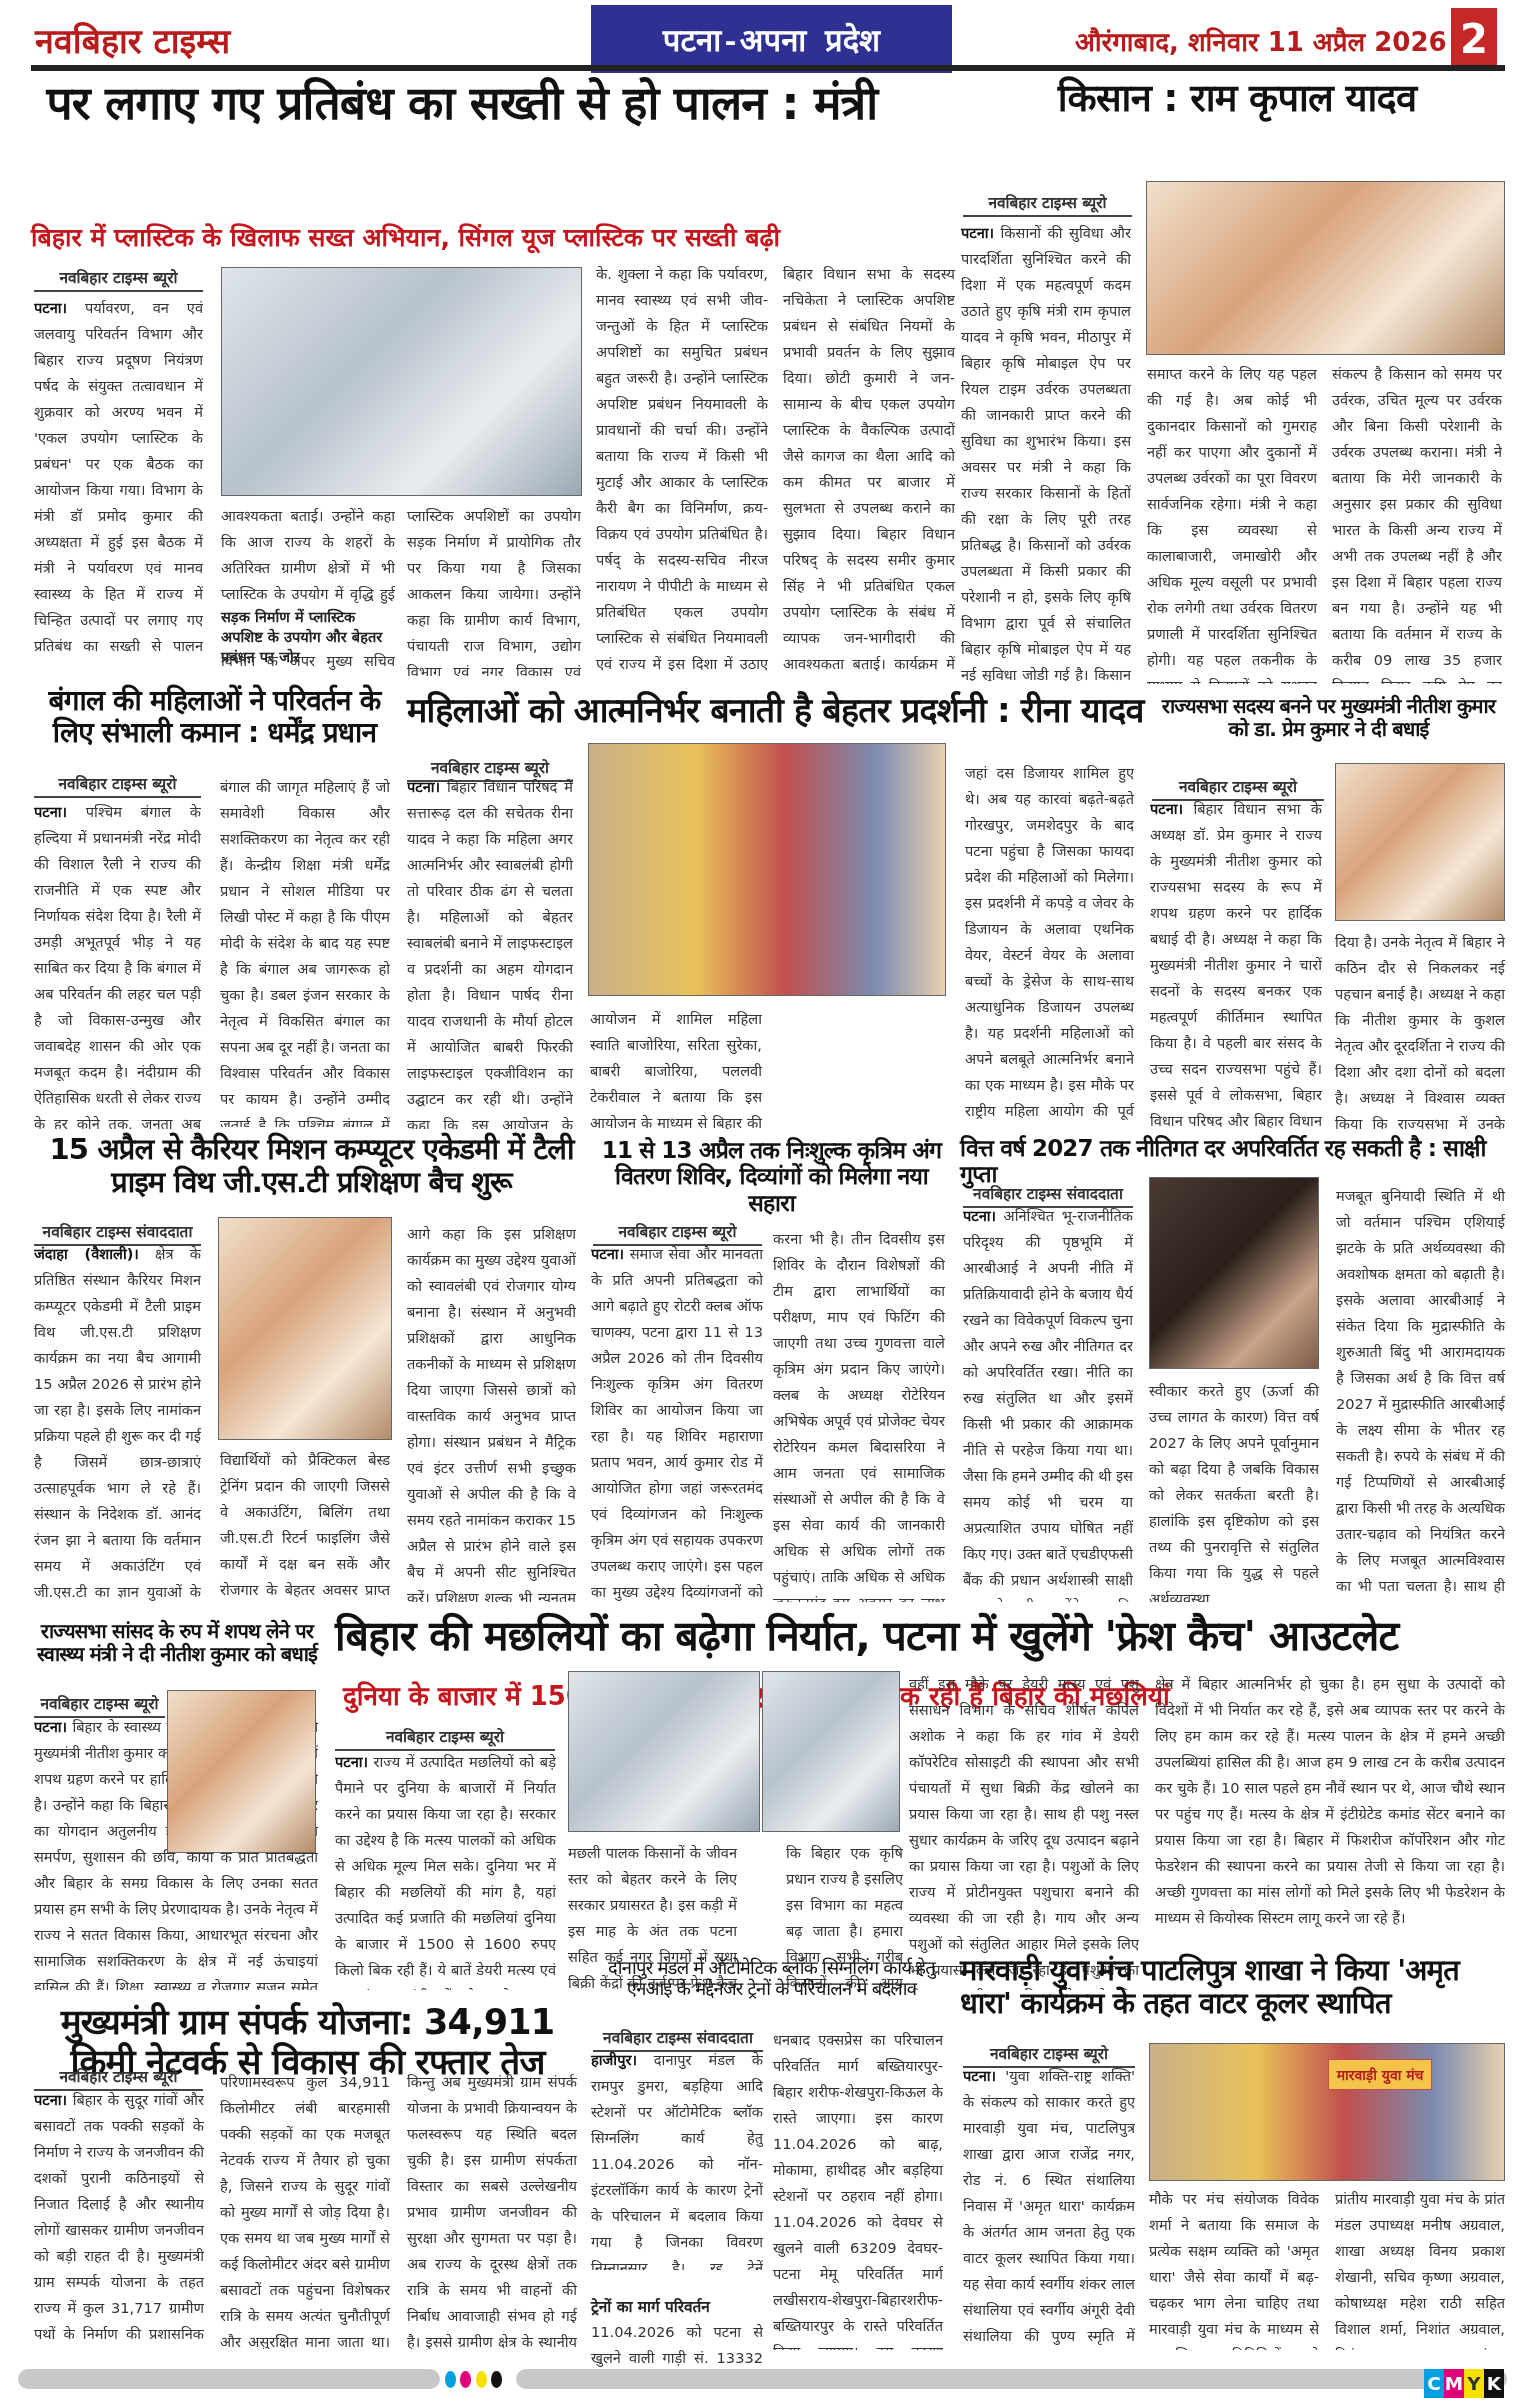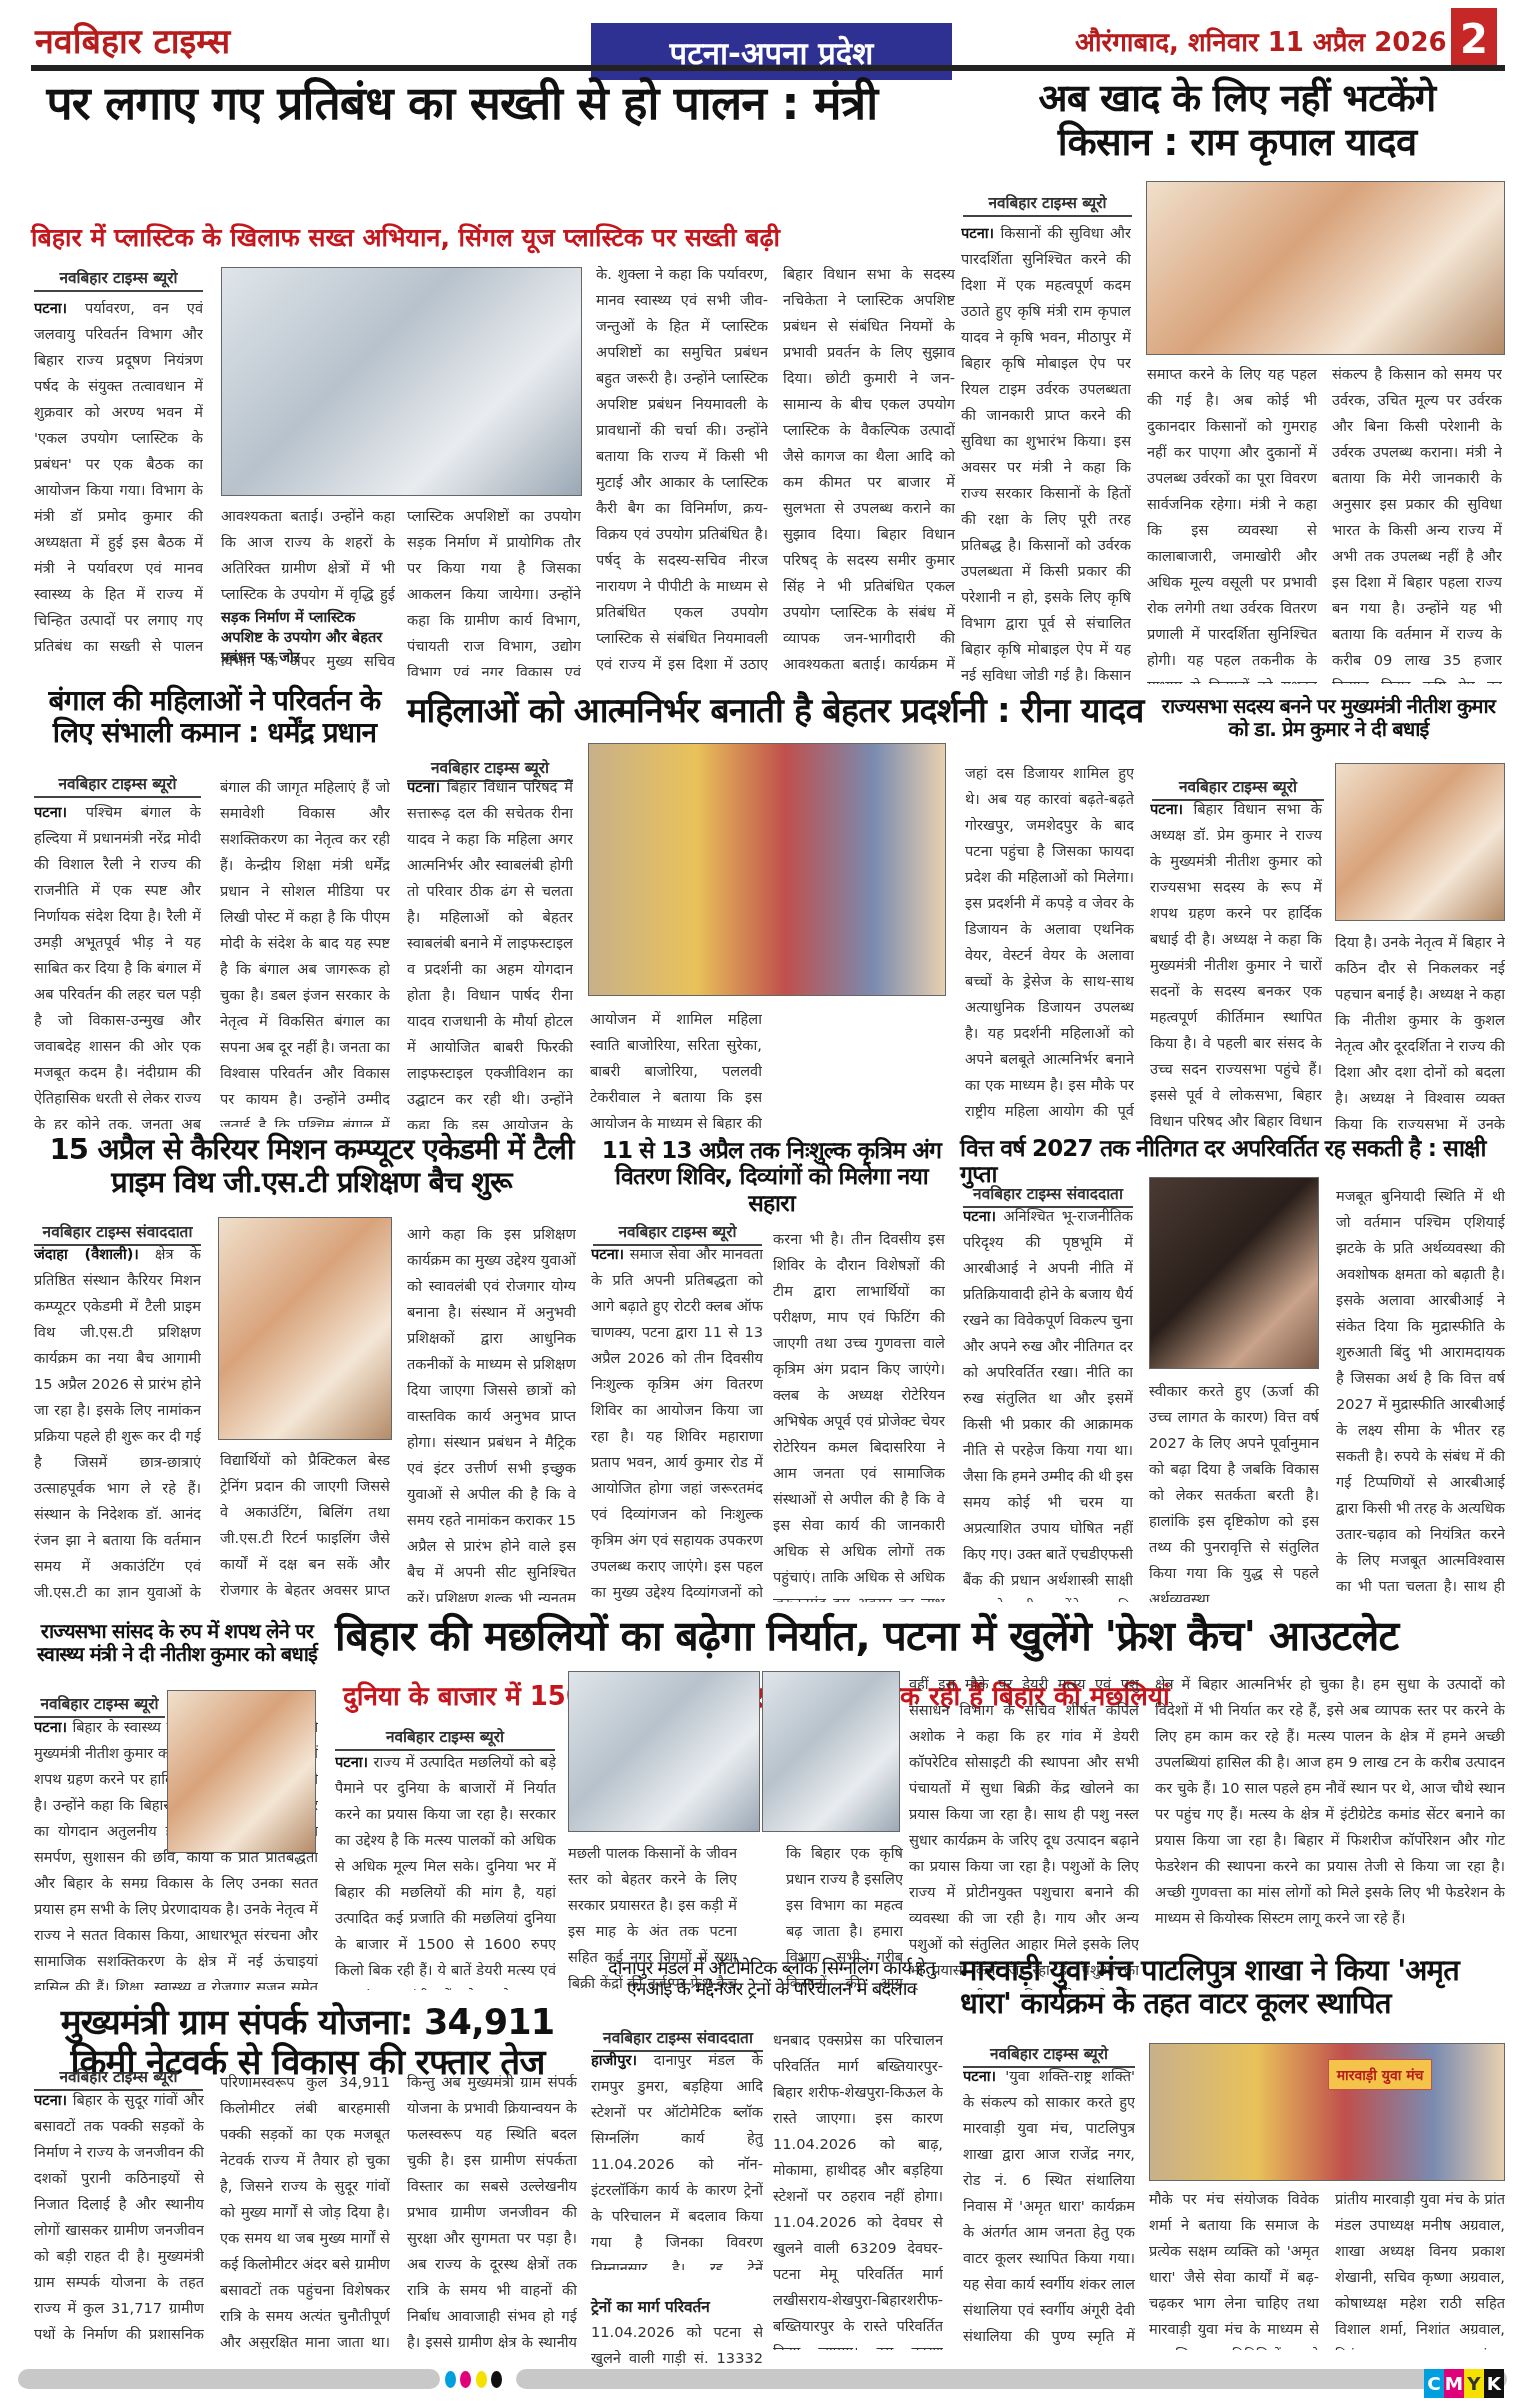--- a/index.html
+++ b/index.html
@@ -4,21 +4,21 @@
 <style>
   * { box-sizing: border-box; margin: 0; padding: 0; }
   body { width: 1536px; height: 2401px; background: #fff; font-family: "DejaVu Sans", sans-serif; color: #222; position: relative; overflow: hidden; }
   .abs { position: absolute; }
   .masthead-name { left: 35px; top: 17px; font-size: 34px; font-weight: bold; color: #b71c1c; }
   .section-box { left: 591px; top: 24.6px; width: 361px; height: 161px; background: #2e3192; color: #fff; font-size: 31px; font-weight: bold; display: flex; align-items: center; justify-content: center; }
   .section-box span { margin-top: -31px; }
   .dateline { left: 1075px; top: 23px; font-size: 26px; font-weight: bold; color: #b71c1c; }
   .page-no { left: 1451px; top: 7.7px; width: 46px; height: 63px; background: #c62828; color: #fff; font-size: 40px; font-weight: bold; text-align: center; line-height: 63px; }
   .masthead-rule { left: 31px; top: 65px; width: 1474px; height: 6.1px; background: #222; }
-  .section-box { top: 23px; height: 57px; }
+  .section-box { top: 5px; height: 68px; font-family: Liberation Mono, monospace; }
   .section-box span { margin-top: 0; }
 
   .headline { font-weight: bold; color: #111; line-height: 1.15; letter-spacing: -0.8px; font-family: "DejaVu Sans", sans-serif; }
   .subhead-red { font-weight: bold; color: #c4161c; line-height: 1.1; }
   .byline { font-size: 15.4px; font-weight: bold; color: #333; border-bottom: 2.3px solid #444; padding-bottom: 2.3px; text-align: center; }
   .body-text { font-size: 14.6px; line-height: 26px; color: #333; text-align: justify; overflow: hidden; }
   .body-text b { color: #111; }
   .photo { background: linear-gradient(135deg, #c9b8a6, #8d7b6a 40%, #d8cfc2 70%, #a59480); border: 1.5px solid #666; }
   .photo.cool { background: linear-gradient(135deg, #dfe5ea, #b7c2cc 40%, #e9ecef 70%, #9aa8b5); }
   .photo.warm { background: linear-gradient(135deg, #f0e0cc, #d8a37b 40%, #f4e6d5 70%, #b48b68); }
@@ -49,21 +49,20 @@
 <div class="abs body-text" style="left:34px;top:295px;width:169px;height:369px;"><b>पटना।</b> <span>पर्यावरण, वन एवं जलवायु परिवर्तन विभाग और बिहार राज्य प्रदूषण नियंत्रण पर्षद के संयुक्त तत्वावधान में शुक्रवार को अरण्य भवन में 'एकल उपयोग प्लास्टिक के प्रबंधन' पर एक बैठक का आयोजन किया गया। विभाग के मंत्री डॉ प्रमोद कुमार की अध्यक्षता में हुई इस बैठक में मंत्री ने पर्यावरण एवं मानव स्वास्थ्य के हित में राज्य में चिन्हित उत्पादों पर लगाए गए प्रतिबंध का सख्ती से पालन करने के निदेश दिए। उन्होंने एकल उपयोग वाले प्लास्टिक के वैकल्पिक उत्पादों के उपयोग करने की अपील की। उन्होंने आमजनों के बीच इस विषय पर व्यापक जन-जागरूकता अभियान शुरू करने एवं इस अभियान में जन-सहभागिता सुनिश्चित करने की</span></div>
 <div class="abs photo cool" style="left:221px;top:267px;width:361px;height:229px;"></div>
 <div class="abs body-text" style="left:221px;top:503px;width:174px;height:161px;"><span>आवश्यकता बताई। उन्होंने कहा कि आज राज्य के शहरों के अतिरिक्त ग्रामीण क्षेत्रों में भी प्लास्टिक के उपयोग में वृद्धि हुई है, इसलिए इन क्षेत्रों में भी जन-जागरूकता के साथ प्लास्टिक अपशिष्ट के बेहतर प्रबंधन की आवश्यकता है।</span></div>
 <div class="abs" style="left:221px;top:607px;width:174px;font-size:14.6px;font-weight:bold;line-height:20px;background:#fff;">सड़क निर्माण में प्लास्टिक अपशिष्ट के उपयोग और बेहतर प्रबंधन पर जोर</div>
 <div class="abs body-text" style="left:221px;top:648px;width:174px;height:24.6px;"><span>विभाग के अपर मुख्य सचिव आनंद किशोर ने बताया कि</span></div>
 <div class="abs body-text" style="left:407px;top:503px;width:174px;height:173px;"><span>प्लास्टिक अपशिष्टों का उपयोग सड़क निर्माण में प्रायोगिक तौर पर किया गया है जिसका आकलन किया जायेगा। उन्होंने कहा कि ग्रामीण कार्य विभाग, पंचायती राज विभाग, उद्योग विभाग एवं नगर विकास एवं आवास विभाग की ओर से एकल उपयोग प्लास्टिक पर प्रभावी रोक लगाने तथा वैकल्पिक उत्पादों को प्रोत्साहित करने के लिए एक नीतिगत निर्णय लेने की आवश्यकता है। बिहार राज्य प्रदूषण नियंत्रण पर्षद के अध्यक्ष डॉ डी.</span></div>
 <div class="abs body-text" style="left:596px;top:261px;width:172px;height:415px;"><span>के. शुक्ला ने कहा कि पर्यावरण, मानव स्वास्थ्य एवं सभी जीव-जन्तुओं के हित में प्लास्टिक अपशिष्टों का समुचित प्रबंधन बहुत जरूरी है। उन्होंने प्लास्टिक अपशिष्ट प्रबंधन नियमावली के प्रावधानों की चर्चा की। उन्होंने बताया कि राज्य में किसी भी मुटाई और आकार के प्लास्टिक कैरी बैग का विनिर्माण, क्रय-विक्रय एवं उपयोग प्रतिबंधित है। पर्षद् के सदस्य-सचिव नीरज नारायण ने पीपीटी के माध्यम से प्रतिबंधित एकल उपयोग प्लास्टिक से संबंधित नियमावली एवं राज्य में इस दिशा में उठाए गए उत्कृष्ट पहल से अवगत कराया। बिहार विधान परिषद् के सदस्य सर्वेश कुमार ने एकल उपयोग प्लास्टिक के वैकल्पिक उत्पादों के उत्पादनकर्ताओं को प्रोत्साहित करने की आवश्यकता पर बल दिया।</span></div>
 <div class="abs body-text" style="left:783px;top:261px;width:172px;height:415px;"><span>बिहार विधान सभा के सदस्य नचिकेता ने प्लास्टिक अपशिष्ट प्रबंधन से संबंधित नियमों के प्रभावी प्रवर्तन के लिए सुझाव दिया। छोटी कुमारी ने जन-सामान्य के बीच एकल उपयोग प्लास्टिक के वैकल्पिक उत्पादों जैसे कागज का थैला आदि को कम कीमत पर बाजार में सुलभता से उपलब्ध कराने का सुझाव दिया। बिहार विधान परिषद् के सदस्य समीर कुमार सिंह ने भी प्रतिबंधित एकल उपयोग प्लास्टिक के संबंध में व्यापक जन-भागीदारी की आवश्यकता बताई। कार्यक्रम में नगर आयुक्त, पटना नगर निगम, पर्यावरण, वन एवं जलवायु परिवर्तन विभाग के वरीय अधिकारी, राज्य प्रदूषण नियंत्रण पर्षद के पदाधिकारीगण एवं एकल उपयोग प्लास्टिक के वैकल्पिक उत्पादों के विनिर्माणकर्ता, पुनःचक्रणकर्ता, प्रसंस्करणकर्ताओं के प्रतिनिधि भी उपस्थित थे।</span></div>
 
 <div class="abs headline" style="left:968px;top:77px;width:538px;font-size:38px;text-align:center;">
-  <div>अब खाद के लिए नहीं भटकेंगे</div>
   <div>किसान : राम कृपाल यादव</div>
 </div>
 <div class="abs byline" style="left:963px;top:192px;width:169px;">नवबिहार टाइम्स ब्यूरो</div>
 <div class="abs body-text" style="left:961px;top:220px;width:170px;height:461px;"><b>पटना।</b> <span>किसानों की सुविधा और पारदर्शिता सुनिश्चित करने की दिशा में एक महत्वपूर्ण कदम उठाते हुए कृषि मंत्री राम कृपाल यादव ने कृषि भवन, मीठापुर में बिहार कृषि मोबाइल ऐप पर रियल टाइम उर्वरक उपलब्धता की जानकारी प्राप्त करने की सुविधा का शुभारंभ किया। इस अवसर पर मंत्री ने कहा कि राज्य सरकार किसानों के हितों की रक्षा के लिए पूरी तरह प्रतिबद्ध है। किसानों को उर्वरक उपलब्धता में किसी प्रकार की परेशानी न हो, इसके लिए कृषि विभाग द्वारा पूर्व से संचालित बिहार कृषि मोबाइल ऐप में यह नई सुविधा जोड़ी गई है। किसान भाई इस ऐप का उपयोग कर अपने आसपास के उर्वरक दुकानों में उपलब्ध यूरिया, डीएपी सहित सभी प्रकार के उर्वरकों की वास्तविक जानकारी सीधे अपने मोबाइल पर प्राप्त कर सकते हैं। उन्होंने कहा कि लंबे समय से शिकायत मिल रही थी कि दुकानों में उर्वरक उपलब्ध रहने के बावजूद किसानों को 'स्टॉक नहीं है' कहकर लौटा दिया जाता था। यह स्थिति किसानों के लिए कष्टकारी थी जिसे</span></div>
 <div class="abs photo warm" style="left:1146px;top:181px;width:359px;height:174px;"></div>
 <div class="abs body-text" style="left:1147px;top:361px;width:170px;height:323px;"><span>समाप्त करने के लिए यह पहल की गई है। अब कोई भी दुकानदार किसानों को गुमराह नहीं कर पाएगा और दुकानों में उपलब्ध उर्वरकों का पूरा विवरण सार्वजनिक रहेगा। मंत्री ने कहा कि इस व्यवस्था से कालाबाजारी, जमाखोरी और अधिक मूल्य वसूली पर प्रभावी रोक लगेगी तथा उर्वरक वितरण प्रणाली में पारदर्शिता सुनिश्चित होगी। यह पहल तकनीक के माध्यम से किसानों को सशक्त बनाने की दिशा में एक महत्वपूर्ण कदम है। उन्होंने कहा कि हमारी सरकार का मानना है कि किसान मजबूत होंगे तो राज्य और देश मजबूत होगा। उन्होंने कहा कि राज्य सरकार किसानों के सम्मान, सुविधा और समृद्धि के लिए लगातार नई पहल कर रही है और आगे भी किसानों के हित में ऐसे कदम उठाती रहेगी। हमारा</span></div>
 <div class="abs body-text" style="left:1332px;top:361px;width:170px;height:323px;"><span>संकल्प है किसान को समय पर उर्वरक, उचित मूल्य पर उर्वरक और बिना किसी परेशानी के उर्वरक उपलब्ध कराना। मंत्री ने बताया कि मेरी जानकारी के अनुसार इस प्रकार की सुविधा भारत के किसी अन्य राज्य में अभी तक उपलब्ध नहीं है और इस दिशा में बिहार पहला राज्य बन गया है। उन्होंने यह भी बताया कि वर्तमान में राज्य के करीब 09 लाख 35 हजार किसान बिहार कृषि ऐप का उपयोग कर कृषि विभाग की योजनाओं, मौसम संबंधित जानकारी, फसल सुरक्षा, फसलों के बाजार भाव सहित अन्य महत्वपूर्ण जानकारियां घर बैठे प्राप्त कर रहे हैं। यह पहल किसानों को डिजिटल रूप से सशक्त बनाने और कृषि क्षेत्र में पारदर्शिता लाने की दिशा में बिहार सरकार का एक महत्वपूर्ण कदम है।</span></div>
 
 <div class="abs headline" style="left:34px;top:685px;width:361px;font-size:28px;text-align:center;">बंगाल की महिलाओं ने परिवर्तन के लिए संभाली कमान : धर्मेंद्र प्रधान</div>
 <div class="abs byline" style="left:34px;top:773px;width:167px;">नवबिहार टाइम्स ब्यूरो</div>

